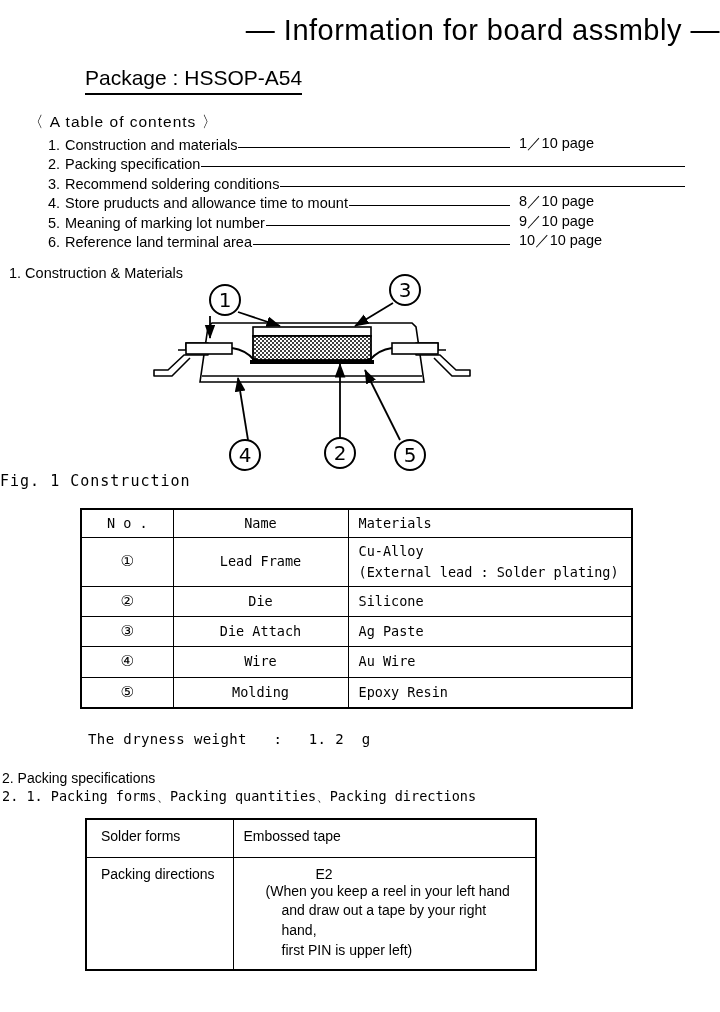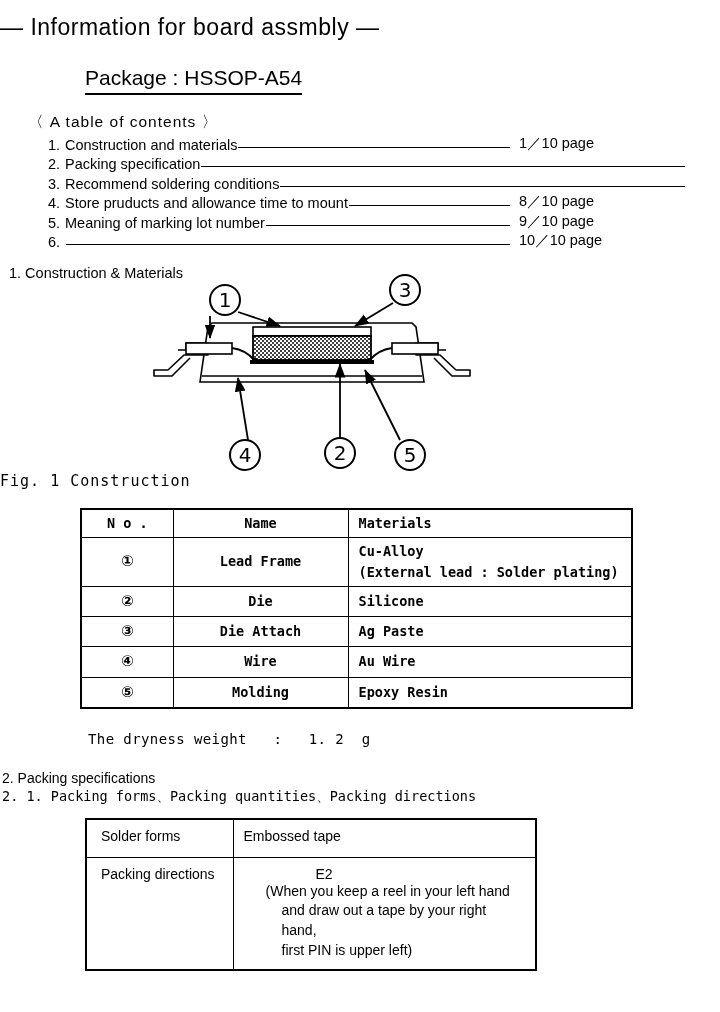--- a/index.html
+++ b/index.html
@@ -6,22 +6,22 @@
   html,body{ background:#fff; }
   body{
     width:720px; height:1012px; position:relative;
     font-family:"Liberation Sans", sans-serif;
     color:#000; overflow:hidden;
   }
   .abs{ position:absolute; }
 
   
   #doc-title{
-    top:14px; left:0; width:720px; text-align:left;
-    font-size:23px; letter-spacing:.5px; white-space:nowrap;
+    top:14px; left:0; width:720px; text-align:right;
+    font-size:29px; letter-spacing:.5px; white-space:nowrap;
   }
   #package-line{
     top:66px; left:85px; font-size:21px; white-space:nowrap;
     border-bottom:2.5px solid #000; padding-bottom:3px; display:inline-block;
   }
 
   
   #toc-heading{ top:112px; left:28px; font-size:15.5px; white-space:nowrap; letter-spacing:1px; }
   #toc-list{ top:133px; left:48px; width:640px; }
   .toc-row{
@@ -44,21 +44,21 @@
   #fig-caption{ top:472px; left:0; width:720px; text-align:left;
     font-family:"DejaVu Sans Mono", monospace; font-size:15px; letter-spacing:1px; }
 
   
   #materials-table{
     top:508px; left:80px; width:553px;
     border-collapse:collapse;
     font-family:"DejaVu Sans Mono", monospace; font-size:13.5px;
   }
   #materials-table td, #materials-table th{
-    border:1.2px solid #000; text-align:center; font-weight:bold;
+    border:1.2px solid #000; text-align:center; font-weight:normal;
     padding:3px 8px; line-height:1.55;
   }
   #materials-table .outer-top td{ border-top:2.6px solid #000; }
   #materials-table tr td:first-child{ border-left:2.6px solid #000; width:92px; }
   #materials-table tr td:last-child{ border-right:2.6px solid #000; }
   #materials-table tr:last-child td{ border-bottom:2.6px solid #000; }
   #materials-table .col-name{ width:175px; }
   #materials-table .col-mat{ text-align:left; padding-left:10px; }
   .circ{ font-family:"DejaVu Sans", sans-serif; font-size:15px; }
 
@@ -130,20 +130,21 @@
     <span class="toc-page">8／10 page</span>
   </div>
   <div class="toc-row">
     <span class="toc-num">5.</span>
     <span class="toc-label">Meaning of marking lot number</span>
     <span class="toc-leader"></span>
     <span class="toc-page">9／10 page</span>
   </div>
   <div class="toc-row">
     <span class="toc-num">6.</span>
+    <span class="toc-label">Reference land terminal area</span>
     <span class="toc-leader"></span>
     <span class="toc-page">10／10 page</span>
   </div>
 </div>
 
 <div class="abs" id="sec1-heading">1. Construction &amp; Materials</div>
 
 <svg class="abs" id="construction-figure" viewBox="0 0 340 200">
   <defs>
     <pattern id="diehatch" width="4" height="4" patternUnits="userSpaceOnUse">

